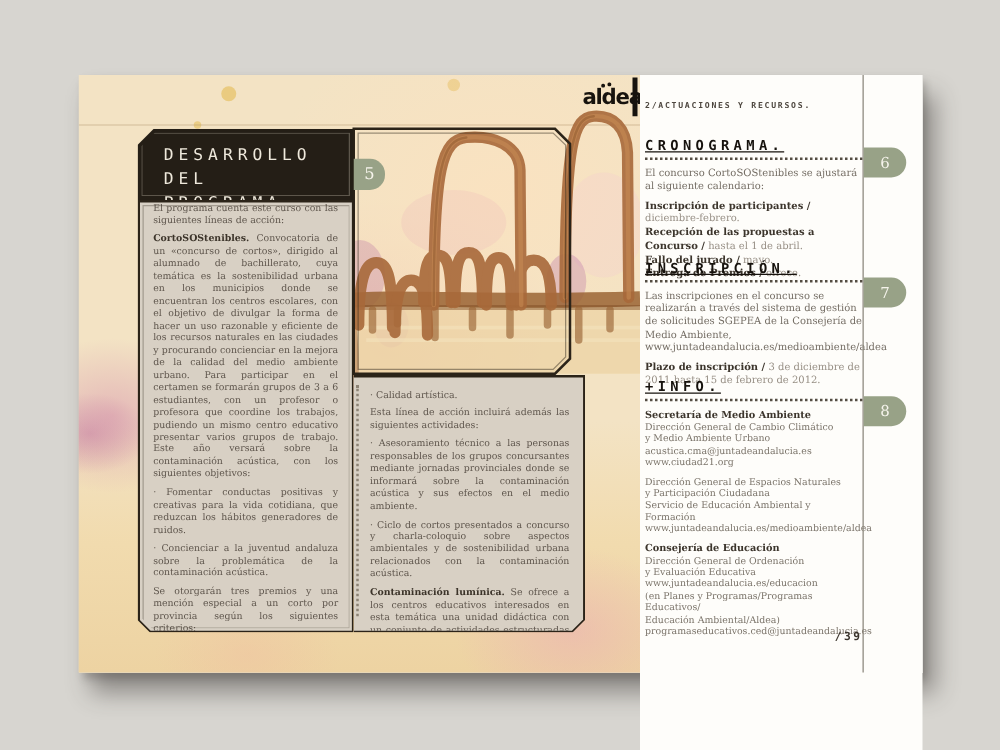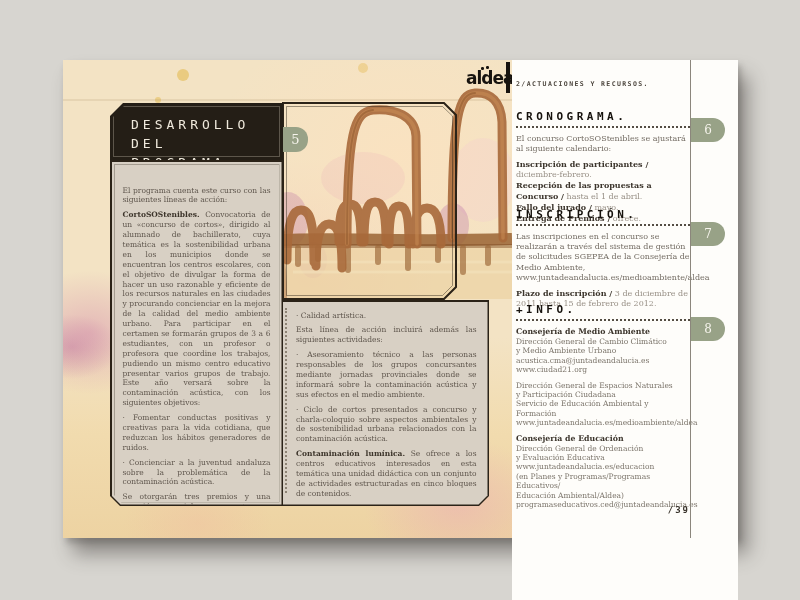--- a/index.html
+++ b/index.html
@@ -25,24 +25,24 @@
   .title-box::after{content:"";position:absolute;inset:3px;border:1px solid rgba(240,232,215,.28);
     clip-path:polygon(11px 0,100% 0,100% 100%,0 100%,0 11px);pointer-events:none;}
   .tab{display:flex;align-items:center;justify-content:center;background:#98a287;color:#f6f4ec;
        font-family:"DejaVu Serif", serif;font-size:12px;border-radius:0 12px 12px 0;}
   .tab-5{position:absolute;left:220px;top:67px;width:25px;height:25px;font-size:13px;}
   .box{position:absolute;background:#2b2318;}
   .col1{left:47px;top:100px;width:173px;height:346px;
         clip-path:polygon(0 0,100% 0,100% 100%,10px 100%,0 calc(100% - 10px));}
   .col1 .fill{position:absolute;inset:1.5px;background:rgba(249,242,230,0.84);
         clip-path:polygon(0 0,100% 0,100% 100%,9px 100%,0 calc(100% - 9px));
-        padding:24px 11px;box-sizing:border-box;overflow:hidden;}
+        padding:0 11px;box-sizing:border-box;overflow:hidden;}
   .col1 .fill::after{content:"";position:absolute;inset:2px;border:1px solid rgba(43,35,24,.3);
         clip-path:polygon(0 0,100% 0,100% 100%,8px 100%,0 calc(100% - 8px));pointer-events:none;}
-  .col2{left:220px;top:240px;width:206px;height:206px;
+  .col2{left:220px;top:240px;width:185px;height:206px;
         clip-path:polygon(0 0,100% 0,100% calc(100% - 10px),calc(100% - 10px) 100%,0 100%);}
   .col2 .fill{position:absolute;inset:1.5px 1.5px 1.5px 0;background:rgba(249,242,230,0.84);
         clip-path:polygon(0 0,100% 0,100% calc(100% - 9px),calc(100% - 9px) 100%,0 100%);
         padding:9px 11px 9px 13px;box-sizing:border-box;overflow:hidden;}
   .col2 .fill::before{content:"";position:absolute;left:2px;top:6px;bottom:12px;
         border-left:2px dotted #8d8374;}
   .t{margin:0 0 5px 0;font-size:7.5px;line-height:1.32;color:#5f564d;text-align:justify;}
   .t b{color:#3c342a;margin-top:23px;}
   .aldea{position:absolute;left:403px;top:5px;width:42px;height:26px;color:#17130e;
          font-family:"DejaVu Sans", sans-serif;font-weight:bold;font-size:17px;
@@ -50,21 +50,21 @@
   .aldea-dots{position:absolute;width:2.5px;height:2.5px;background:#17130e;border-radius:50%;
          top:2px;left:15px;box-shadow:5px -1px 0 #17130e;}
   .logo-bar{position:absolute;left:443px;top:2px;width:4px;height:31px;background:#17130e;}
   
   .page-right{position:absolute;left:449px;top:0;width:226px;height:544px;background:#fefdfa;}
   .vrule{position:absolute;left:178px;top:0;width:1px;height:478px;background:#8b867c;}
   .kicker{position:absolute;left:4px;top:20px;font-family:"DejaVu Sans Mono", monospace;
           font-size:6.5px;font-weight:bold;letter-spacing:1.4px;color:#4e473f;}
   .rsec{position:absolute;left:4px;width:174px;}
   .rhead{font-family:"DejaVu Sans Mono", monospace;font-size:11px;font-weight:bold;
-         letter-spacing:3.5px;color:#16120d;}
+         letter-spacing:3.5px;color:#16120d;text-decoration:underline;}
   .drule{border-bottom:2px dotted #544d43;margin-top:3px;}
   .rp{font-size:8px;line-height:1.28;color:#746d64;margin:6px 0 0 0;}
   .sched{margin-top:5px;font-size:8px;line-height:1.25;color:#978f85;}
   .sched b{color:#3c352c;}
   .infoblock{margin-top:6px;font-size:7.5px;line-height:1.26;color:#7b746a;}
   .infoblock .ib-title{font-weight:bold;color:#3c352c;font-size:7.8px;}
   .tab-r{position:absolute;left:179px;width:34px;height:24px;}
   .tab-6{top:58px;} .tab-7{top:162px;} .tab-8{top:257px;}
   .pagenum{position:absolute;left:4px;top:445px;width:174px;text-align:right;
            font-family:"DejaVu Sans Mono", monospace;font-size:9px;font-weight:bold;
@@ -179,21 +179,21 @@
         <div class="rhead">INSCRIPCIÓN.</div>
         <div class="drule"></div>
         <p class="rp">Las inscripciones en el concurso se realizarán a través del sistema de gestión de solicitudes SGEPEA de la Consejería de Medio Ambiente, www.juntadeandalucia.es/medioambiente/aldea</p>
         <div class="sched"><b>Plazo de inscripción /</b><span> 3 de diciembre de 2011 hasta 15 de febrero de 2012.</span></div>
       </div>
 
       <div class="rsec" style="top:243px;">
         <div class="rhead">+INFO.</div>
         <div class="drule"></div>
         <div class="infoblock">
-          <div class="ib-title">Consejería de Medio Ambiente</div>
+          <div class="ib-title">Secretaría de Medio Ambiente</div>
           <div>Dirección General de Cambio Climático</div>
           <div>y Medio Ambiente Urbano</div>
           <div>acustica.cma@juntadeandalucia.es</div>
           <div>www.ciudad21.org</div>
         </div>
         <div class="infoblock">
           <div>Dirección General de Espacios Naturales</div>
           <div>y Participación Ciudadana</div>
           <div>Servicio de Educación Ambiental y Formación</div>
           <div>www.juntadeandalucia.es/medioambiente/aldea</div>

